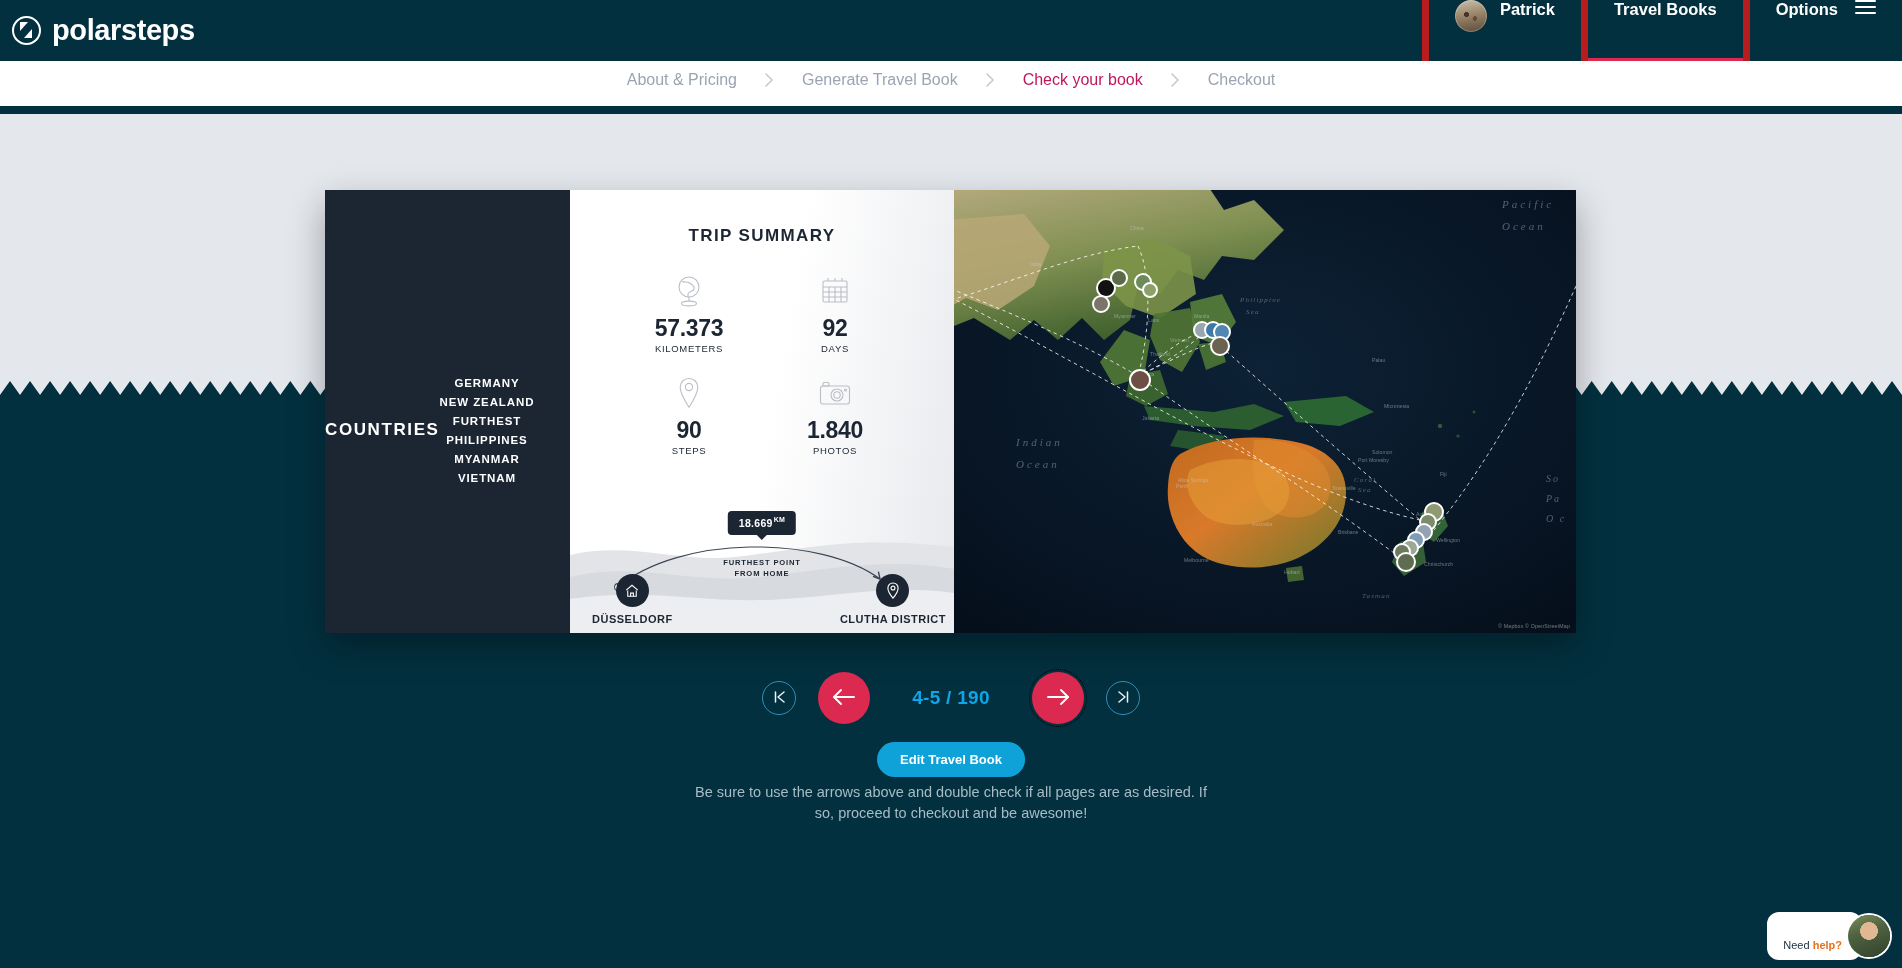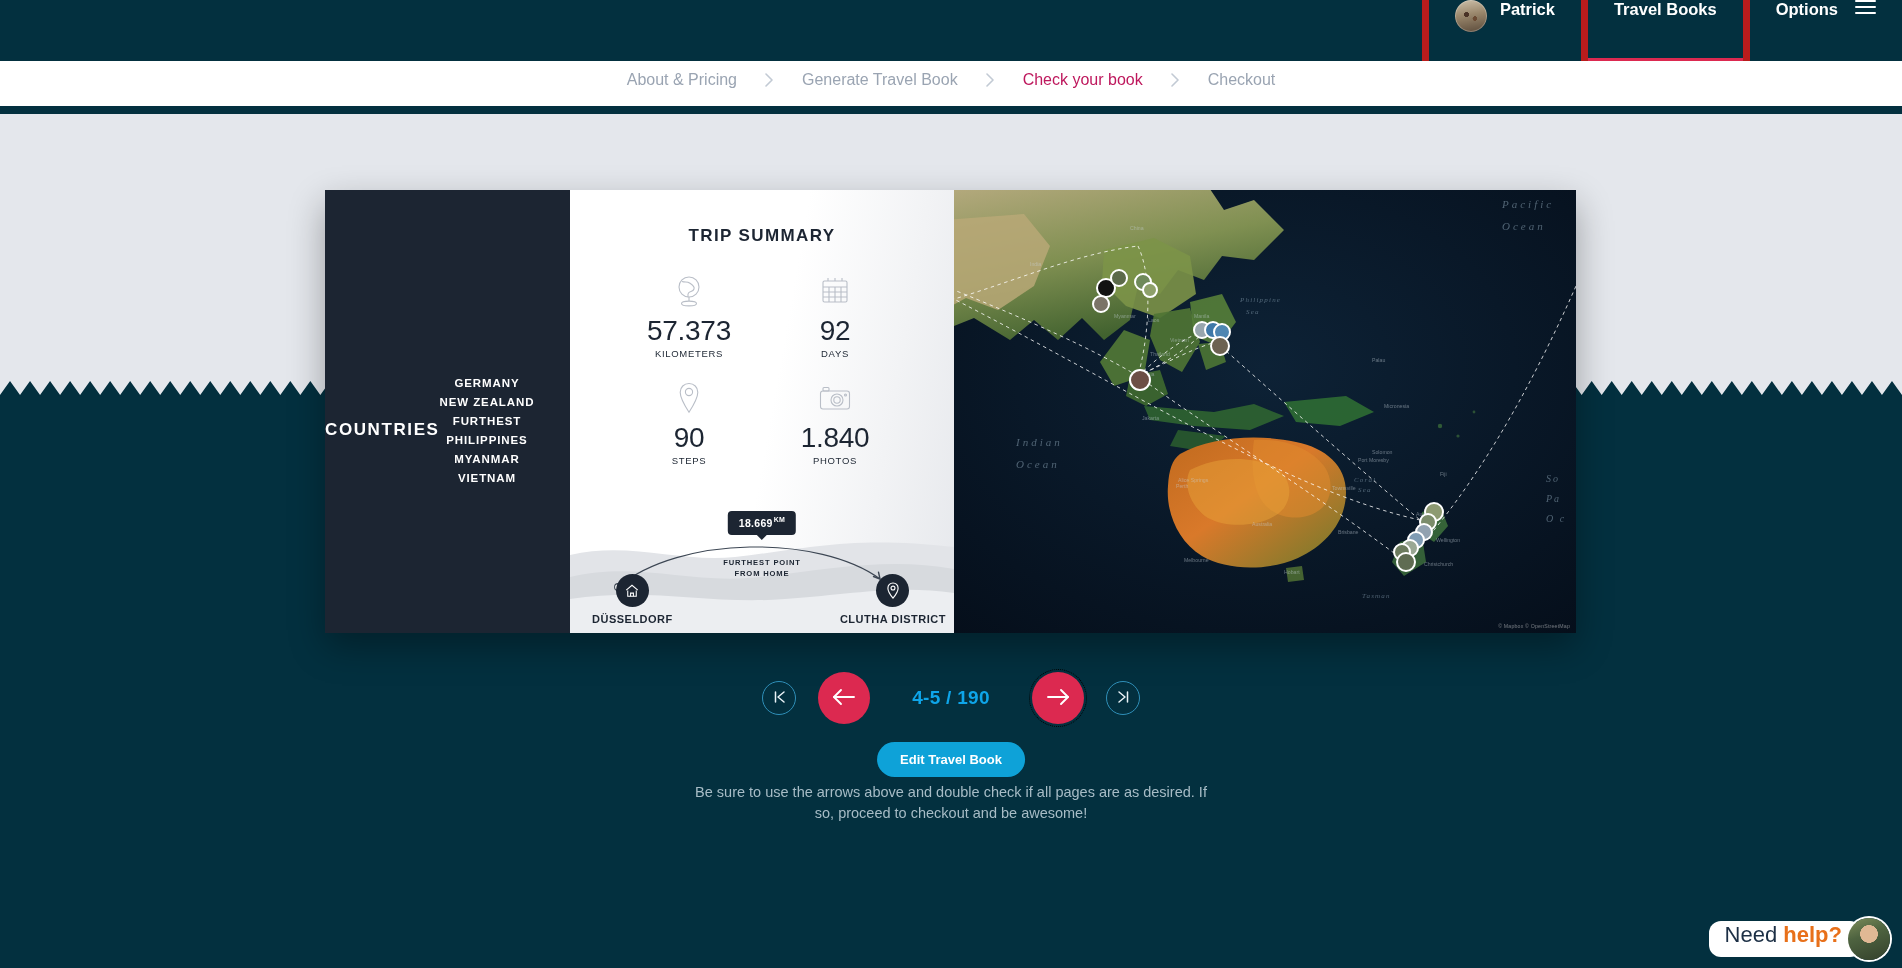--- a/index.html
+++ b/index.html
@@ -154,21 +154,21 @@
     color: #1c2532; font-size: 17px; font-weight: 700; letter-spacing: 1.4px;
   }
   .stat-grid {
     margin-top: 28px; display: grid; grid-template-columns: 1fr 1fr;
     row-gap: 22px; padding: 0 46px;
   }
   .stat { text-align: center; }
   .stat-icon { height: 34px; display: flex; align-items: center; justify-content: center; }
   .stat-icon svg { display: block; }
   .stat-value {
-    margin-top: 7px; color: #1c2532; font-size: 28px; font-weight: 400; letter-spacing: -.3px;
+    margin-top: 7px; color: #1c2532; font-size: 23px; font-weight: 700; letter-spacing: -.3px;
   }
   .stat-label {
     margin-top: 1px; color: #1c2532; font-size: 9.5px; font-weight: 400; letter-spacing: .7px;
   }
 
   .furthest {
     position: absolute; left: 0; bottom: 0; width: 384px; height: 132px;
   }
   .hills { position: absolute; inset: 0; }
   .dist-badge {
@@ -238,42 +238,46 @@
     width: 520px; text-align: center; color: #a7bcc6; font-size: 14.5px;
     line-height: 1.42; z-index: 12;
   }
 
   
   .help {
     position: absolute; right: 12px; bottom: 8px; display: flex; align-items: center;
     z-index: 50; cursor: pointer;
   }
   .help-bubble {
-    background: #fff; border-radius: 12px; padding: 1px 20px 9px 16px;
-    font-size: 22px; font-weight: 400; color: #1c2f45; position: relative;
+    background: #fff; border-radius: 12px; padding: 27px 20px 9px 16px;
+    font-size: 11px; font-weight: 400; color: #1c2f45; position: relative;
     margin-right: -14px; white-space: nowrap;
   }
   .help-bubble b { font-weight: 700; color: #e8701a; }
   .help-bubble::after {
     content: ""; position: absolute; right: -8px; top: 50%; transform: translateY(-50%);
     border-top: 9px solid transparent; border-bottom: 9px solid transparent;
     border-left: 11px solid #fff;
   }
   .help-avatar {
     width: 42px; height: 42px; border-radius: 50%; flex: 0 0 auto; z-index: 2;
     background:
       radial-gradient(circle at 50% 38%, #e0b894 0 26%, transparent 27%),
       linear-gradient(160deg, #7e8d5a 0%, #4e6340 40%, #33402b 100%);
     box-shadow: 0 0 0 2px #fff;
   }
 </style>
 </head>
 <body>
 
 <div class="topbar">
+  <div class="brand">
+    <span class="brand-mark"></span>
+    <span class="brand-name">polarsteps</span>
+  </div>
 
   <div class="nav-right">
     <div class="nav-cell">
       <span class="nav-avatar"></span>
       <span>Patrick</span>
     </div>
     <div class="nav-cell active">
       <span>Travel Books</span>
     </div>
     <div class="nav-cell">

